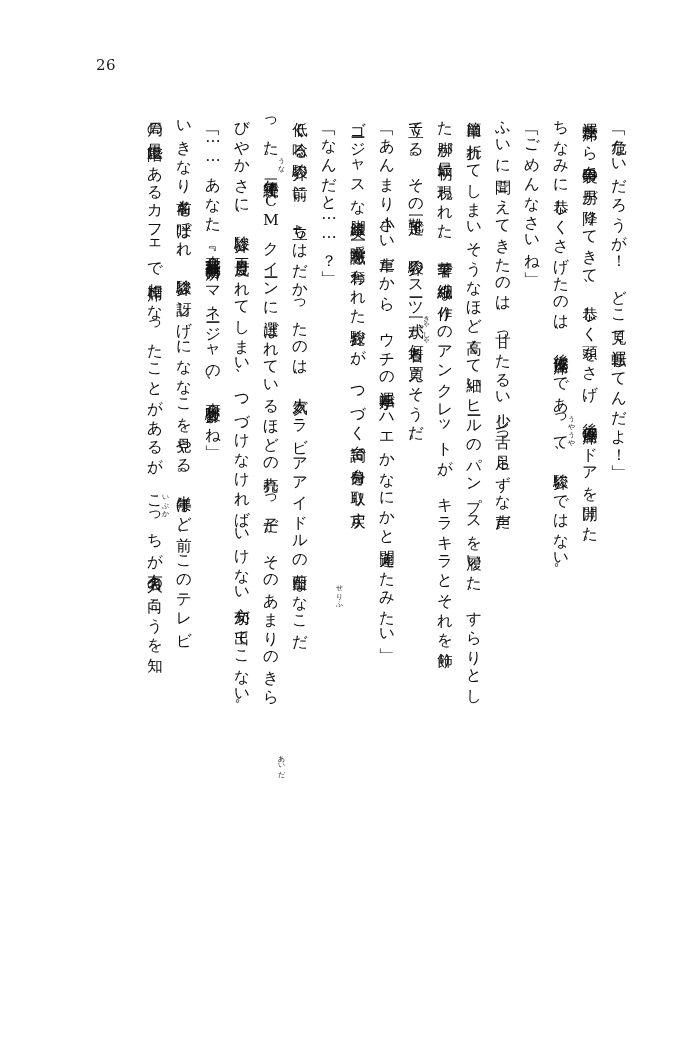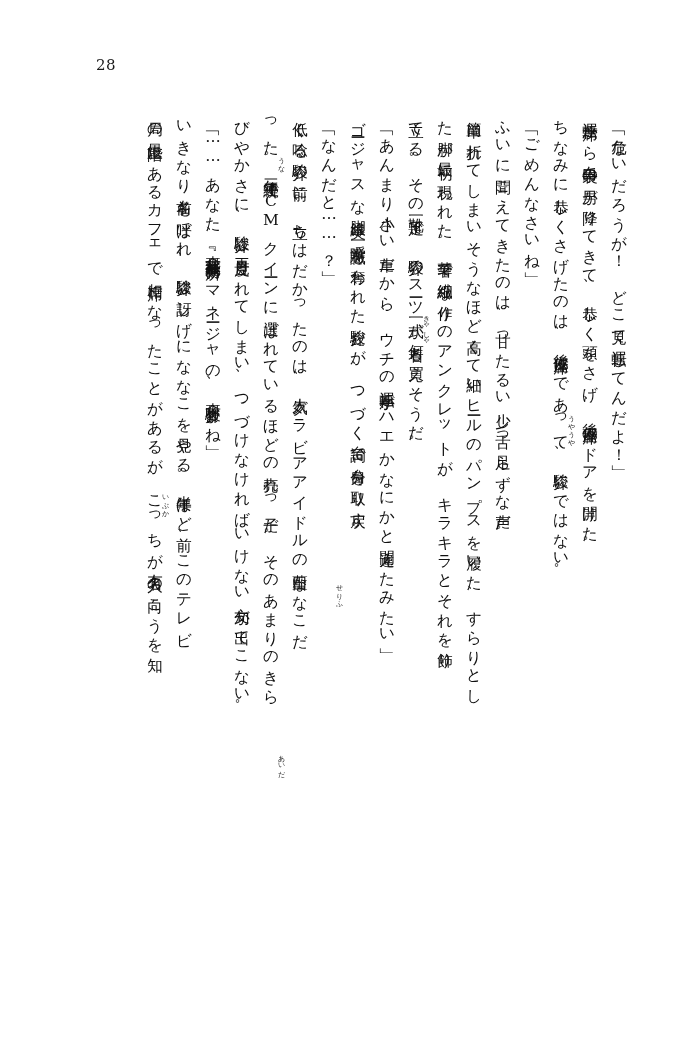--- a/index.html
+++ b/index.html
@@ -84,21 +84,21 @@
   .r4 { top: 300px; }
   .r5 { top: 380px; }
   .r6 { top: 470px; }
   .r8 { top: 640px; }
 </style>
 </head>
 <body>
 
 <div class="page">
 
-  <div class="page-number">28</div>
+  <div class="page-number">26</div>
 
   <div class="text-body" id="text-body">
       <div class="line indent">「危ないだろうが！　どこ見て運転してんだよ！」</div>
       <div class="line">運転席から白手袋の男が降りてきて、恭しく頭をさげ、後部座席のドアを開けた。<span class="ruby-holder r4">うやうや</span></div>
       <div class="line">ちなみに恭しくさげたのは、後部座席にであって、駿介にではない。</div>
       <div class="line indent">「ごめんなさいね」</div>
       <div class="line">ふいに聞こえてきたのは、甘ったるい少し舌っ足らずな声だ。</div>
       <div class="line">簡単に折れてしまいそうなほど高くて細いヒールのパンプスを履いた、すらりとし</div>
       <div class="line">た脚が最初に現われた。華奢で繊細な作りのアンクレットが、キラキラとそれを飾り<span class="ruby-holder r3">きゃしゃ</span></div>
       <div class="line">立てる。その靴一足で、駿介のスーツ一式が何着も買えそうだ。</div>

